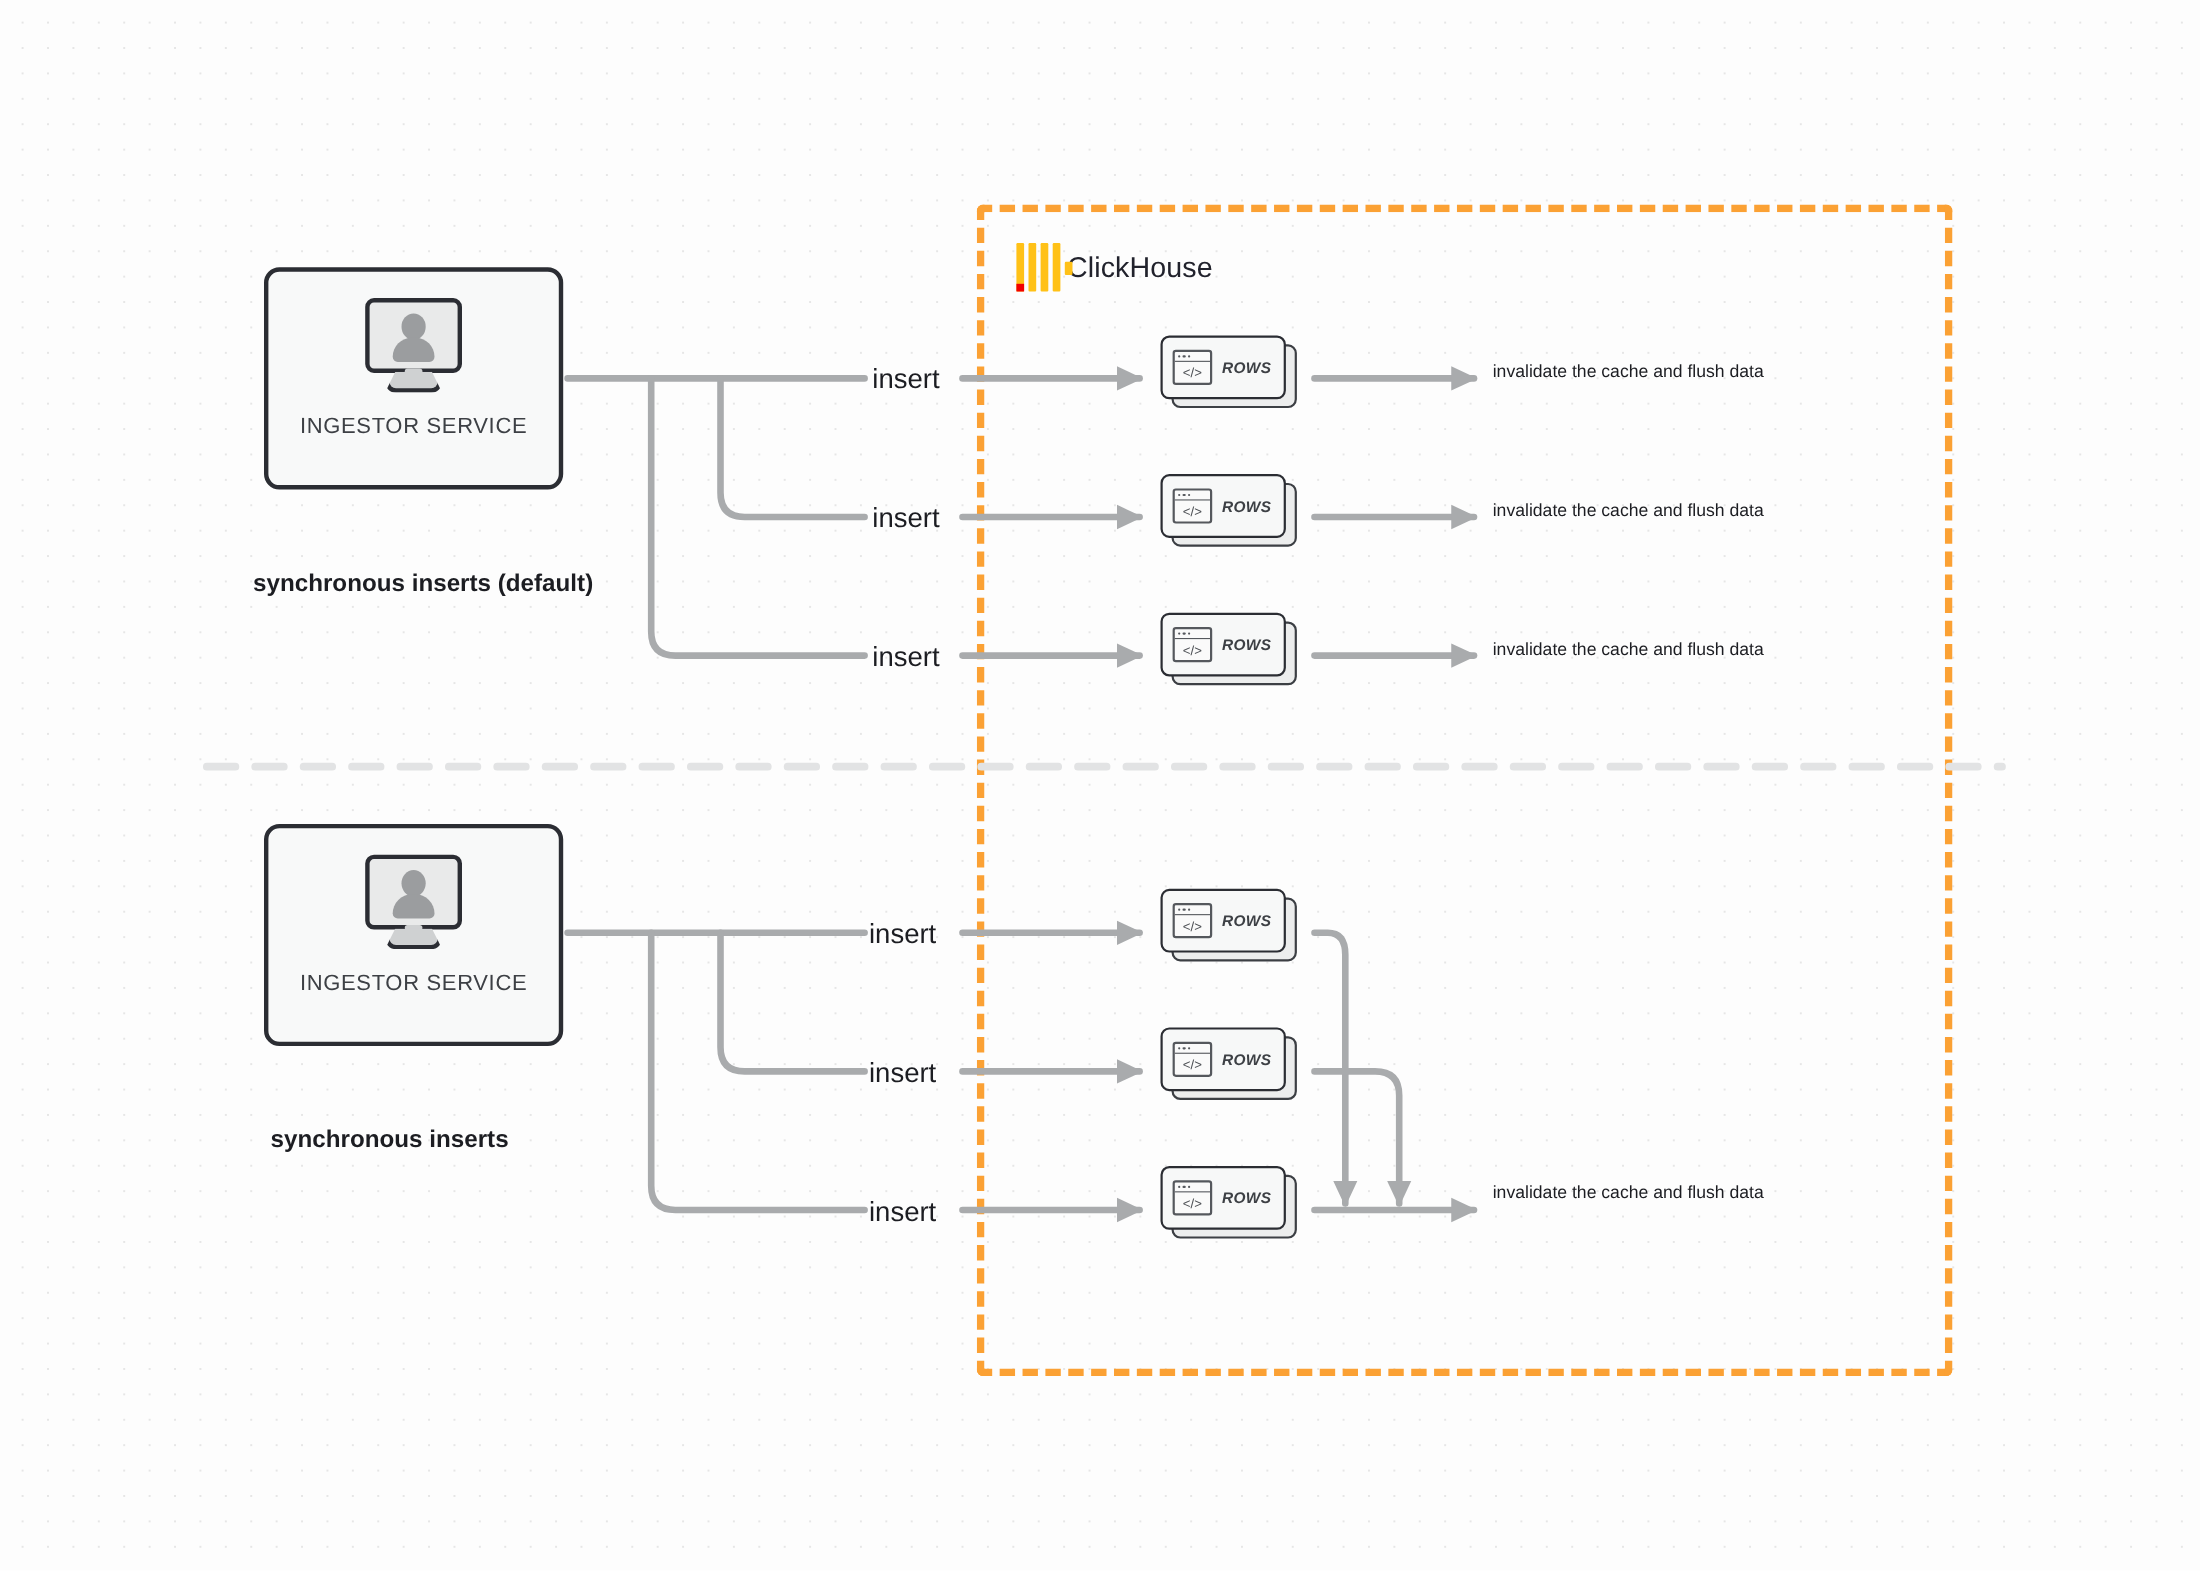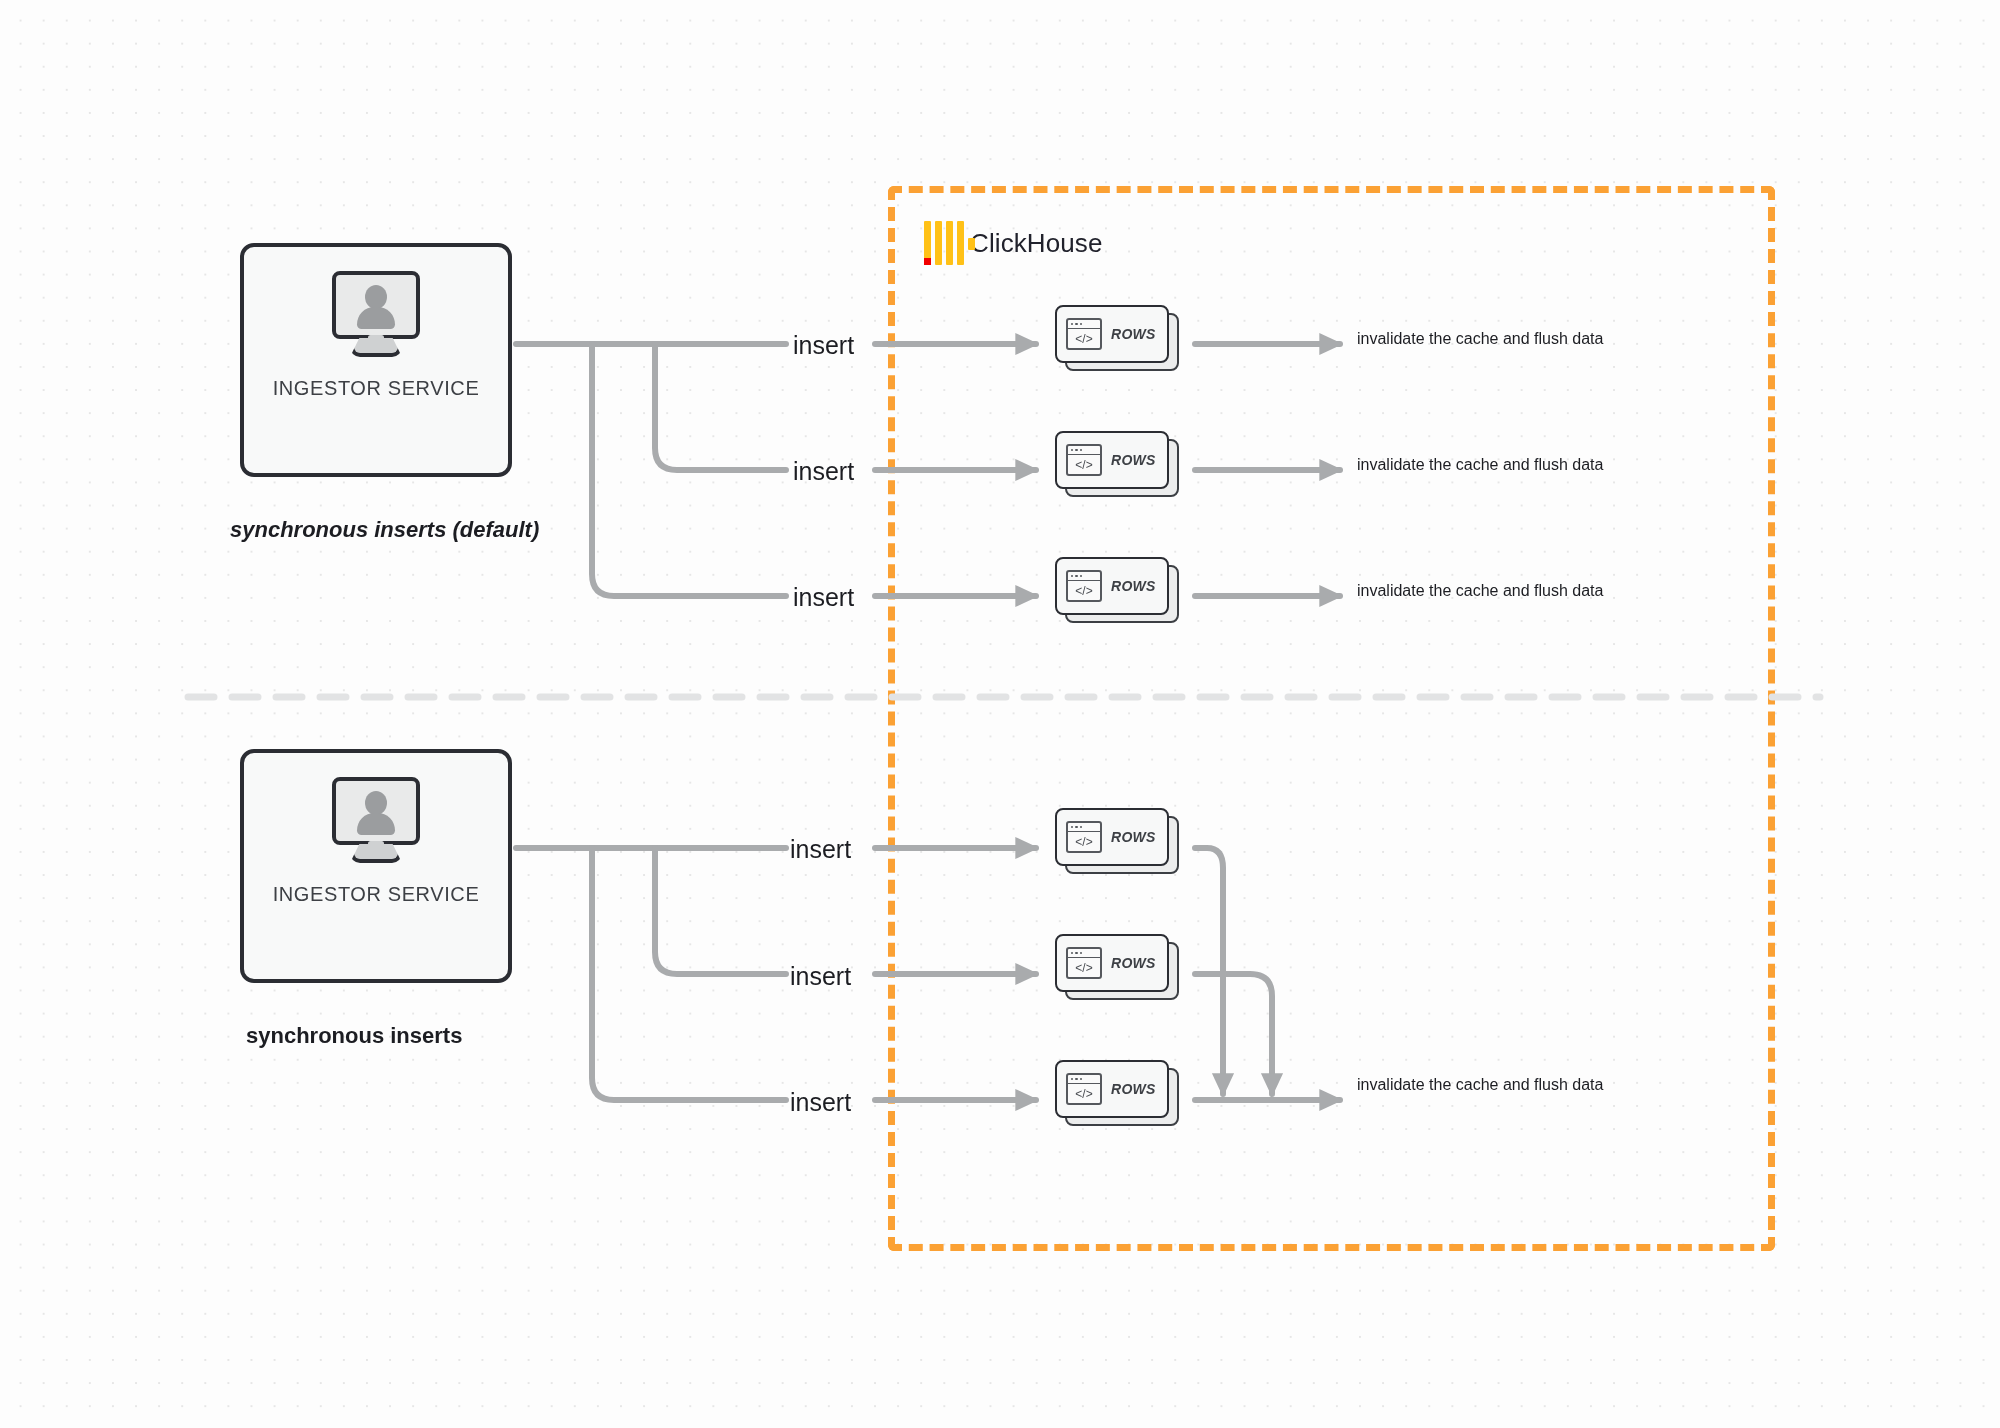--- a/index.html
+++ b/index.html
@@ -74,21 +74,21 @@
     font-size: 26px;
     color: #21222c;
     letter-spacing: 0.1px;
     white-space: nowrap;
   }
 
   
   .service-node {
     position: absolute;
     width: 272px;
-    height: 234px;
+    height: 202px;
     background: #f8f9f9;
     border: 4px solid #2b2d33;
     border-radius: 14px;
     box-sizing: border-box;
     display: flex;
     flex-direction: column;
     align-items: center;
     justify-content: flex-start;
     padding-top: 24px;
   }
@@ -311,21 +311,21 @@
     <div class="monitor">
       <div class="screen"></div>
       <div class="person-head"></div>
       <div class="person-body"></div>
       <div class="neck"></div>
       <div class="stand"></div>
     </div>
     <div class="service-label">INGESTOR SERVICE</div>
   </div>
 
-  <div class="mode-caption" style="left:230px; top:517px;font-style:italic;">synchronous inserts (default)</div>
+  <div class="mode-caption" style="left:230px; top:517px;">synchronous inserts (default)</div>
 
   <div class="edge-label" style="left:793px; top:331px;">insert</div>
   <div class="edge-label" style="left:793px; top:457px;">insert</div>
   <div class="edge-label" style="left:793px; top:583px;">insert</div>
 
   <div class="rows-node" style="left:1055px; top:305px;">
     <div class="card-back"></div>
     <div class="card-front">
       <div class="win-icon">
         <div class="titlebar">

